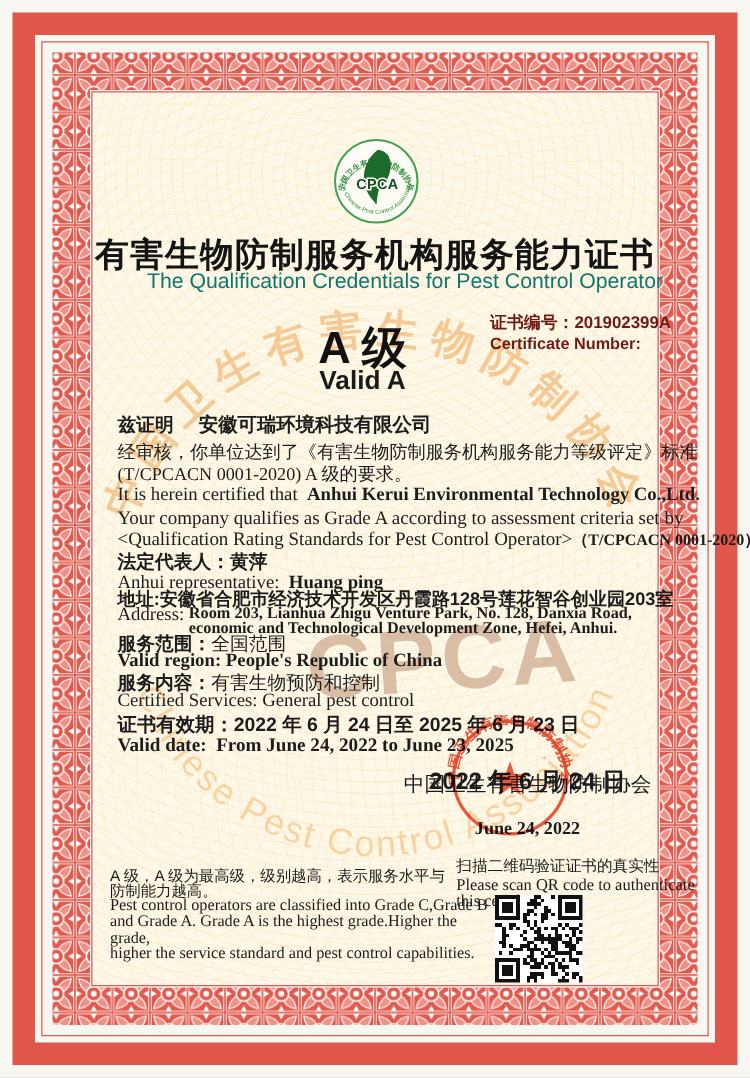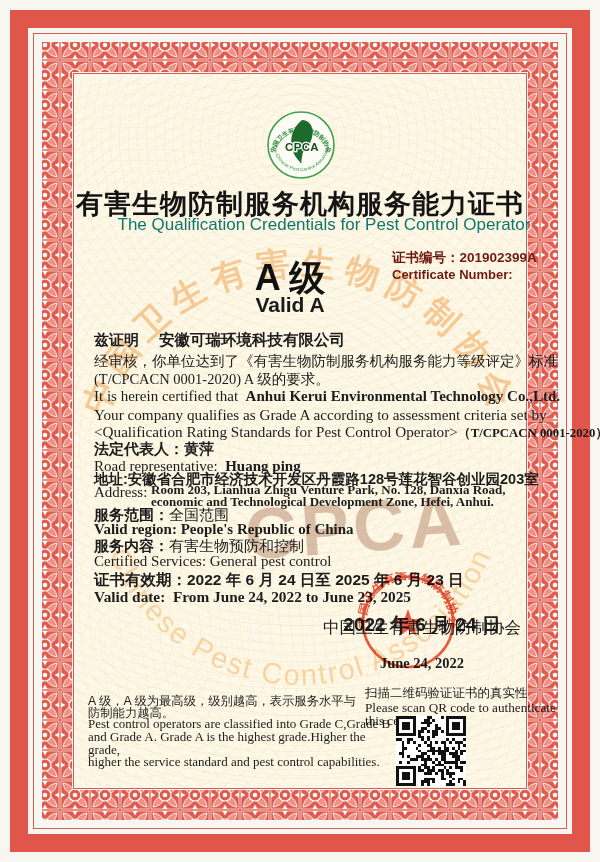--- a/index.html
+++ b/index.html
@@ -131,21 +131,21 @@
       <span>It is herein certified that</span>&nbsp;&nbsp;<span class="b">Anhui Kerui Environmental Technology Co.,Ltd.</span>
     </div>
     <div class="bl serif" style="top:406px;font-size:15.2px;">Your company qualifies as Grade A according to assessment criteria set by</div>
     <div class="bl serif" style="top:423px;font-size:15.2px;">
       <span>&lt;Qualification Rating Standards for Pest Control Operator&gt;</span><span class="b" style="font-size:12.8px;">（T/CPCACN 0001-2020）</span>
     </div>
     <div class="bl" style="top:440px;font-size:15px;">
       <span class="b">法定代表人：</span><span class="b">黄萍</span>
     </div>
     <div class="bl serif" style="top:458px;font-size:15px;">
-      <span>Road representative:</span>&nbsp;&nbsp;<span class="b">Huang ping</span>
+      <span>Anhui representative:</span>&nbsp;&nbsp;<span class="b">Huang ping</span>
     </div>
     <div class="bl" style="top:470px;font-size:14.5px;">
       <span class="b">地址:</span><span class="b">安徽省合肥市经济技术开发区丹霞路128号莲花智谷创业园203室</span>
     </div>
     <div class="bl serif" style="top:484px;font-size:15px;">
       <span>Address:</span>
       <span style="display:inline-block;vertical-align:top;font-size:13px;line-height:11.5px;white-space:normal;width:372px;" class="b">
         <span>Room 203, Lianhua Zhigu Venture Park, No. 128, Danxia Road, economic and</span>
         <span>Technological Development Zone, Hefei, Anhui.</span>
       </span>

